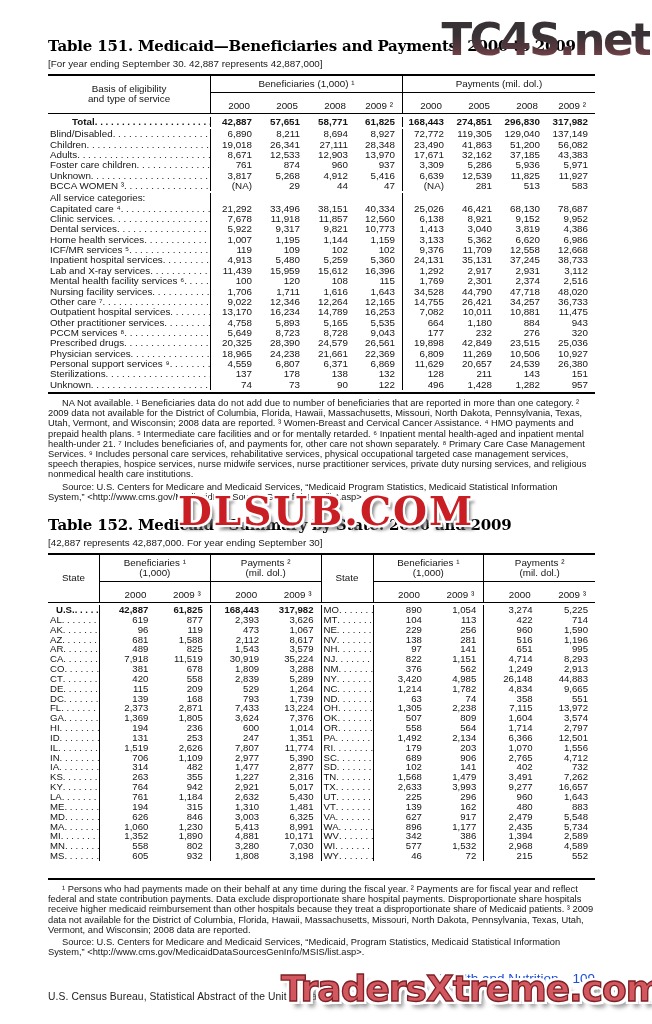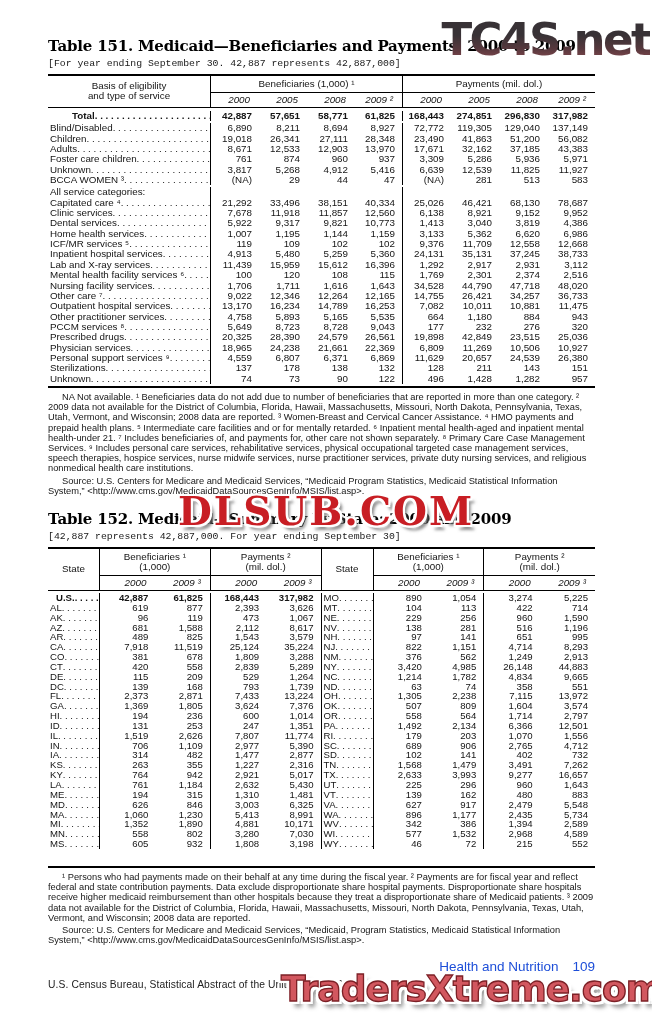--- a/index.html
+++ b/index.html
@@ -9,30 +9,30 @@
     font-family:"Liberation Sans","DejaVu Sans",sans-serif; color:#141414;
     -webkit-font-smoothing:antialiased;
   }
   .page { position:absolute; left:48px; top:0; width:547px; }
 
   
   .ttl { font-family:"DejaVu Serif","Liberation Serif",serif; font-weight:bold;
          font-size:15px; letter-spacing:-0.2px; color:#000; }
   .t151-ttl { margin-top:37px; }
   .t152-ttl { margin-top:14px; }
-  .sub { font-size:9.8px; margin-top:3px; color:#191919;font-family:Liberation Mono, monospace; }
+  .sub { font-size:9.8px; margin-top:3px; color:#191919; }
 
   
   .tbl { border-top:2px solid #000; border-bottom:2px solid #000; margin-top:5px; }
   .hdr { display:grid; border-bottom:1px solid #000; font-size:9.8px; }
   .br  { border-right:1px solid #000; }
   .grp { border-bottom:1px solid #000; text-align:center; padding:3px 0 2px; line-height:10.5px; }
   .stub{ grid-row:1/3; display:flex; flex-direction:column; align-items:center; justify-content:center;
          text-align:center; line-height:10.5px; }
-  .yr  { grid-row:2; text-align:right; padding:1px 9px 2px 0;font-style:italic; }
+  .yr  { grid-row:2; text-align:right; padding:7px 9px 2px 0; }
 
   
   .t151 .hdr, .row151 { grid-template-columns:163px repeat(8,1fr); }
   .t151 .g1 { grid-column:2/6; } .t151 .g2 { grid-column:6/10; }
   .y2{grid-column:2}.y3{grid-column:3}.y4{grid-column:4}.y5{grid-column:5}
   .y6{grid-column:6}.y7{grid-column:7}.y8{grid-column:8}.y9{grid-column:9}
   .body151 { padding:1px 0 2px; }
   .row151 { display:grid; font-size:9.8px; line-height:10.35px; }
   .row151 .num { text-align:right; padding-right:7px; white-space:nowrap; }
   .row151 .lb, .row152 .st { display:flex; overflow:hidden; padding-left:2px; }
@@ -618,21 +618,21 @@
           <span class="num">651</span>
           <span class="num">995</span>
         </div>
         <div class="row152">
           <span class="st br">
             <span class="txt">CA</span>
             <span class="dots"></span>
           </span>
           <span class="num">7,918</span>
           <span class="num br">11,519</span>
-          <span class="num">25,124</span>
+          <span class="num">30,919</span>
           <span class="num br">35,224</span>
           <span class="st br">
             <span class="txt">NJ</span>
             <span class="dots"></span>
           </span>
           <span class="num">822</span>
           <span class="num br">1,151</span>
           <span class="num">4,714</span>
           <span class="num">8,293</span>
         </div>

